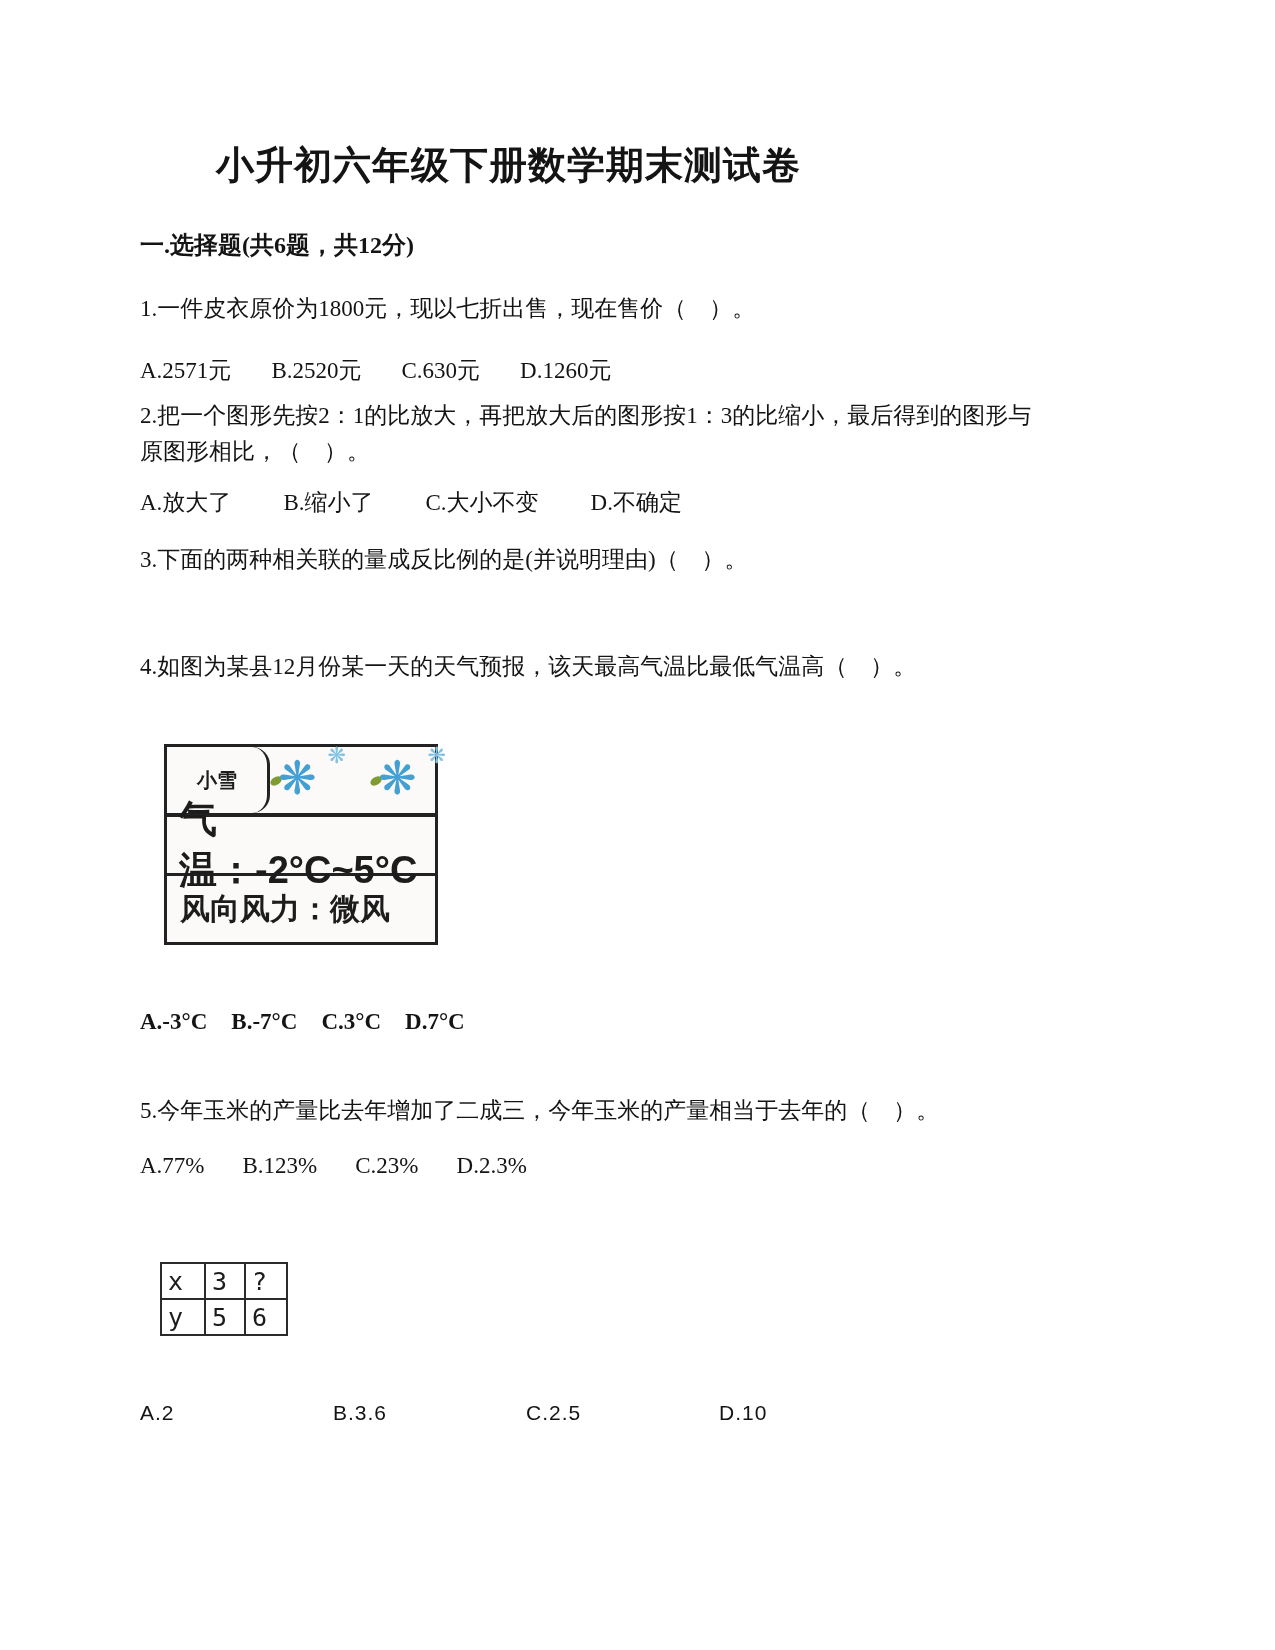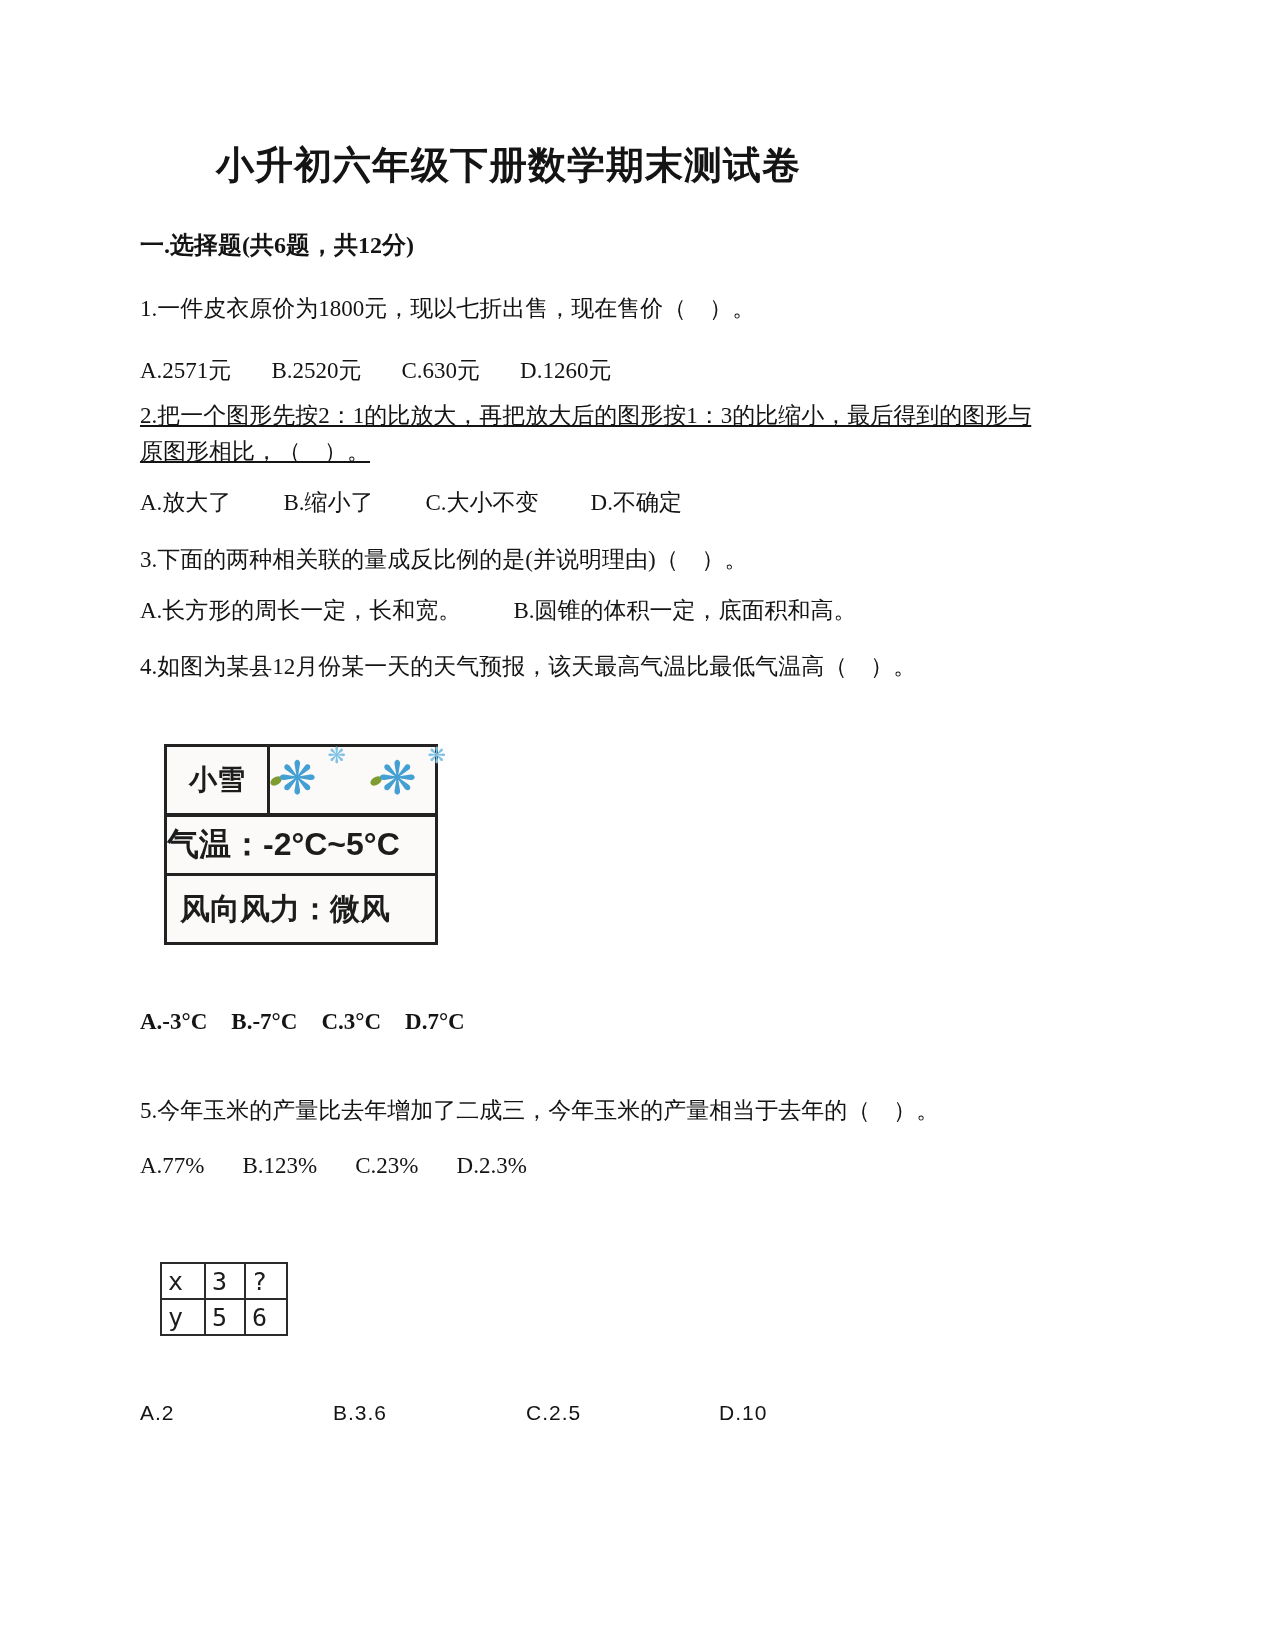--- a/index.html
+++ b/index.html
@@ -20,21 +20,21 @@
   }
   .section-heading{
     top:229px;left:140px;
     font-size:24px;font-weight:bold;
   }
   .qtext{
     left:140px;
     font-size:23px;line-height:36px;
     white-space:nowrap;
   }
-  .qtext.wrap{white-space:normal;text-decoration:underline;}
+  .qtext.wrap{white-space:normal;}
   .q1-text{top:291px;}
   .q2-text{top:398px;width:905px;}
   .q3-text{top:542px;}
   .q4-text{top:649px;}
   .q5-text{top:1093px;}
   .q6-text{top:1200px;}
   .opts{
     left:140px;
     display:flex;align-items:baseline;
     font-size:23px;line-height:30px;
@@ -62,21 +62,22 @@
     font-weight:700;color:#1c1c1c;
   }
   .wc-row1{
     display:flex;height:66px;
     border-bottom:4px solid #222222;
   }
   .wc-cond{
     width:100px;flex:0 0 100px;
     border-right:3px solid #222222;
     display:flex;align-items:center;justify-content:center;
-    font-size:28px;
+    font-size:20px;
+    border-radius:18px;
   }
   .wc-flakes{
     flex:1;display:flex;align-items:center;justify-content:center;
     gap:26px;
   }
   .flake-group{position:relative;width:74px;height:62px;}
   .flake-big{
     position:absolute;left:8px;top:6px;
     font-size:46px;line-height:46px;color:#449fd3;
     font-family:"DejaVu Sans",sans-serif;
@@ -87,21 +88,21 @@
     font-family:"DejaVu Sans",sans-serif;
   }
   .flake-leaf{
     position:absolute;left:0px;top:28px;
     width:12px;height:8px;border-radius:60% 40% 60% 40%;
     background:#7f9c33;transform:rotate(-18deg);
   }
   .wc-row2{
     height:56px;border-bottom:3px solid #222222;
     display:flex;align-items:center;
-    font-size:32px;
+    padding-left:12px;font-size:38px;
   }
   .wc-row3{
     height:66px;display:flex;align-items:center;
     padding-left:13px;font-size:30px;
   }
 
   
   .xy-table{
     top:1262px;left:160px;
     border-collapse:collapse;
@@ -138,24 +139,20 @@
 
   <div class="abs qtext wrap q2-text">2.把一个图形先按2：1的比放大，再把放大后的图形按1：3的比缩小，最后得到的图形与原图形相比，（　）。</div>
   <div class="abs opts q2-opts">
     <span class="opt">A.放大了</span>
     <span class="opt">B.缩小了</span>
     <span class="opt">C.大小不变</span>
     <span class="opt">D.不确定</span>
   </div>
 
   <div class="abs qtext q3-text">3.下面的两种相关联的量成反比例的是(并说明理由)（　）。</div>
-  <div class="abs opts q3-opts">
-    <span class="opt">A.长方形的周长一定，长和宽。</span>
-    <span class="opt">B.圆锥的体积一定，底面积和高。</span>
-  </div>
 
   <div class="abs qtext q4-text">4.如图为某县12月份某一天的天气预报，该天最高气温比最低气温高（　）。</div>
 
   <div class="abs weather-card">
     <div class="wc-row1">
       <div class="wc-cond">小雪</div>
       <div class="wc-flakes">
         <span class="flake-group">
           <span class="flake-leaf"></span>
           <span class="flake-big">❋</span>

